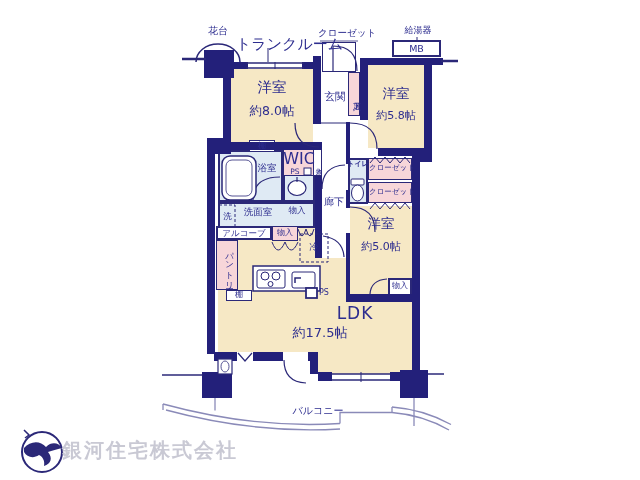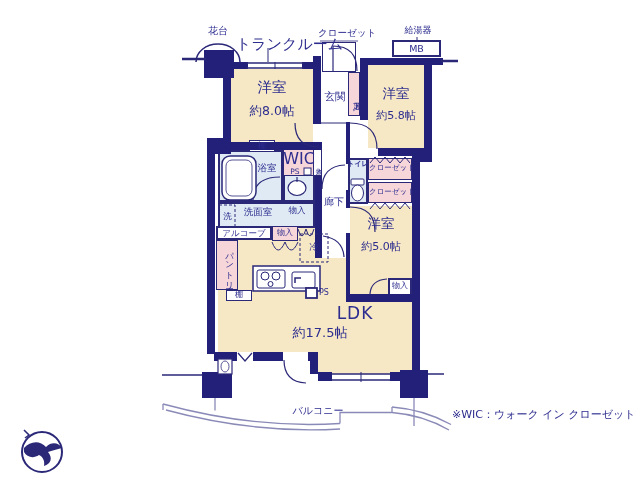--- a/index.html
+++ b/index.html
@@ -188,15 +188,15 @@
 
   <div class="lbl" style="left:362px;top:216px;width:38px;font-size:13.5px;">洋室</div>
   <div class="lbl" style="left:358px;top:241px;width:46px;font-size:11px;">約5.0帖</div>
   <div class="lbl" style="left:390px;top:282px;width:20px;font-size:8px;">物入</div>
   <div class="lbl" style="left:319px;top:289px;width:16px;font-size:8px;text-align:left;">PS</div>
 
   <div class="lbl" style="left:297px;top:305px;width:46px;font-size:17px;letter-spacing:1px;margin-left:35px;">LDK</div>
   <div class="lbl" style="left:284px;top:326px;width:72px;font-size:13px;">約17.5帖</div>
   <div class="lbl" style="left:291px;top:394px;width:54px;font-size:10px;margin-top:12px;">バルコニー</div>
 
-  <div class="lbl" style="left:452px;top:409px;width:185px;font-size:11px;text-align:left;">※WIC：ウォーク イン クローゼット</div>
+  <div class="lbl gray" style="left:62px;top:440px;width:180px;font-size:20px;text-align:left;">銀河住宅株式会社</div>
 
 </div>
 
 </body></html>

